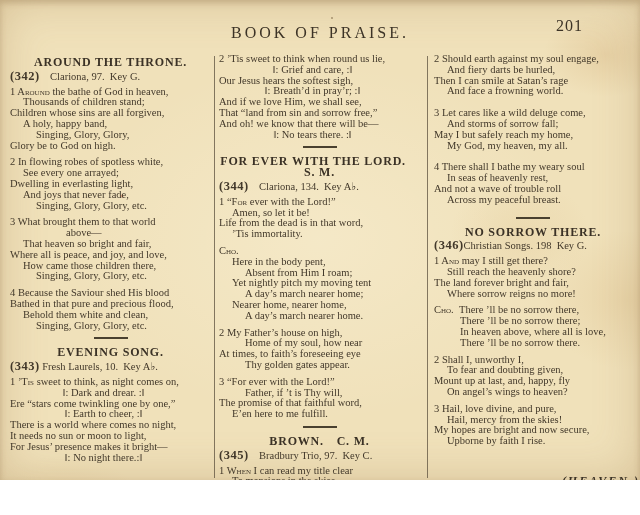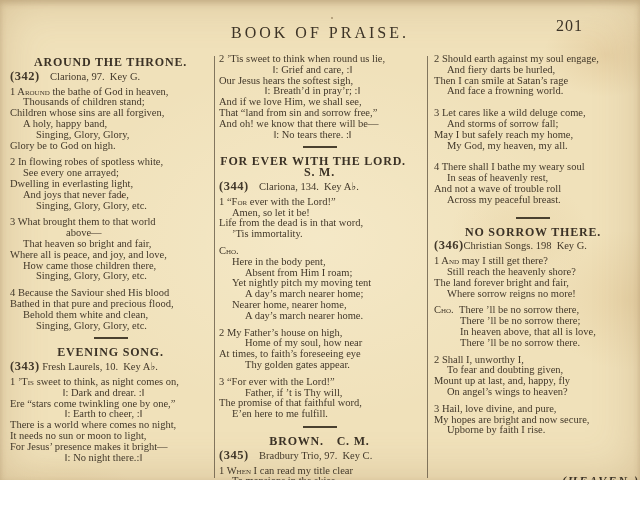--- a/index.html
+++ b/index.html
@@ -200,30 +200,31 @@
       <div class="meta"><span class="mnum">(346)</span><span class="minfo">Christian Songs. 198 Key G.</span></div>
       <div class="verse after-rule">
         <div class="line i0"><span class="lead">1 And</span><span> may I still get there?</span></div>
         <div class="line i1"><span>Still reach the heavenly shore?</span></div>
         <div class="line i0"><span>The land forever bright and fair,</span></div>
         <div class="line i1"><span>Where sorrow reigns no more!</span></div>
       </div>
       <div class="verse after-rule">
         <div class="line i0"><span class="lead">Cho.</span><span> There ’ll be no sorrow there,</span></div>
         <div class="line i2"><span>There ’ll be no sorrow there;</span></div>
-        <div class="line i2"><span>In heaven above, that all is love,</span></div>
+        <div class="line i2"><span>In heaven above, where all is love,</span></div>
         <div class="line i2"><span>There ’ll be no sorrow there.</span></div>
       </div>
       <div class="verse after-rule">
         <div class="line i0"><span>2 Shall I, unworthy I,</span></div>
         <div class="line i1"><span>To fear and doubting given,</span></div>
         <div class="line i0"><span>Mount up at last, and, happy, fly</span></div>
         <div class="line i1"><span>On angel’s wings to heaven?</span></div>
       </div>
       <div class="verse after-rule">
         <div class="line i0"><span>3 Hail, love divine, and pure,</span></div>
+        <div class="line i1"><span>Hail, mercy from the skies!</span></div>
         <div class="line i0"><span>My hopes are bright and now secure,</span></div>
         <div class="line i1"><span>Upborne by faith I rise.</span></div>
       </div>
     </div>
 
   <div class="footer">(HEAVEN.)</div>
 </div>
 
 </body></html>

